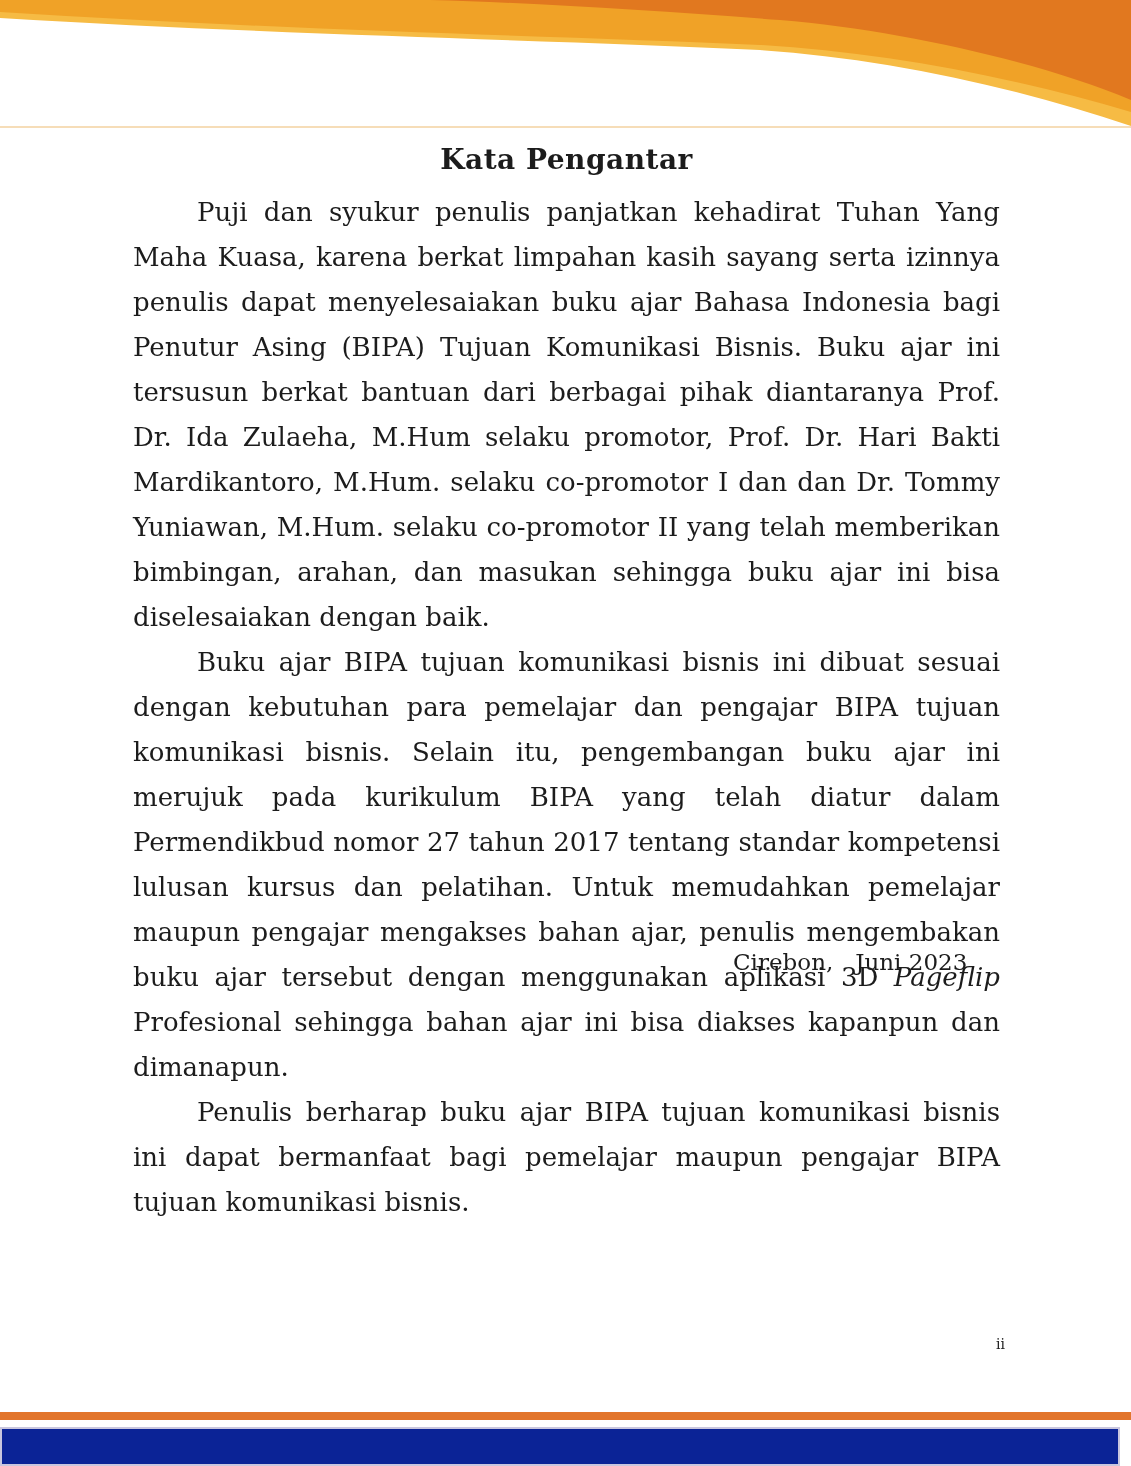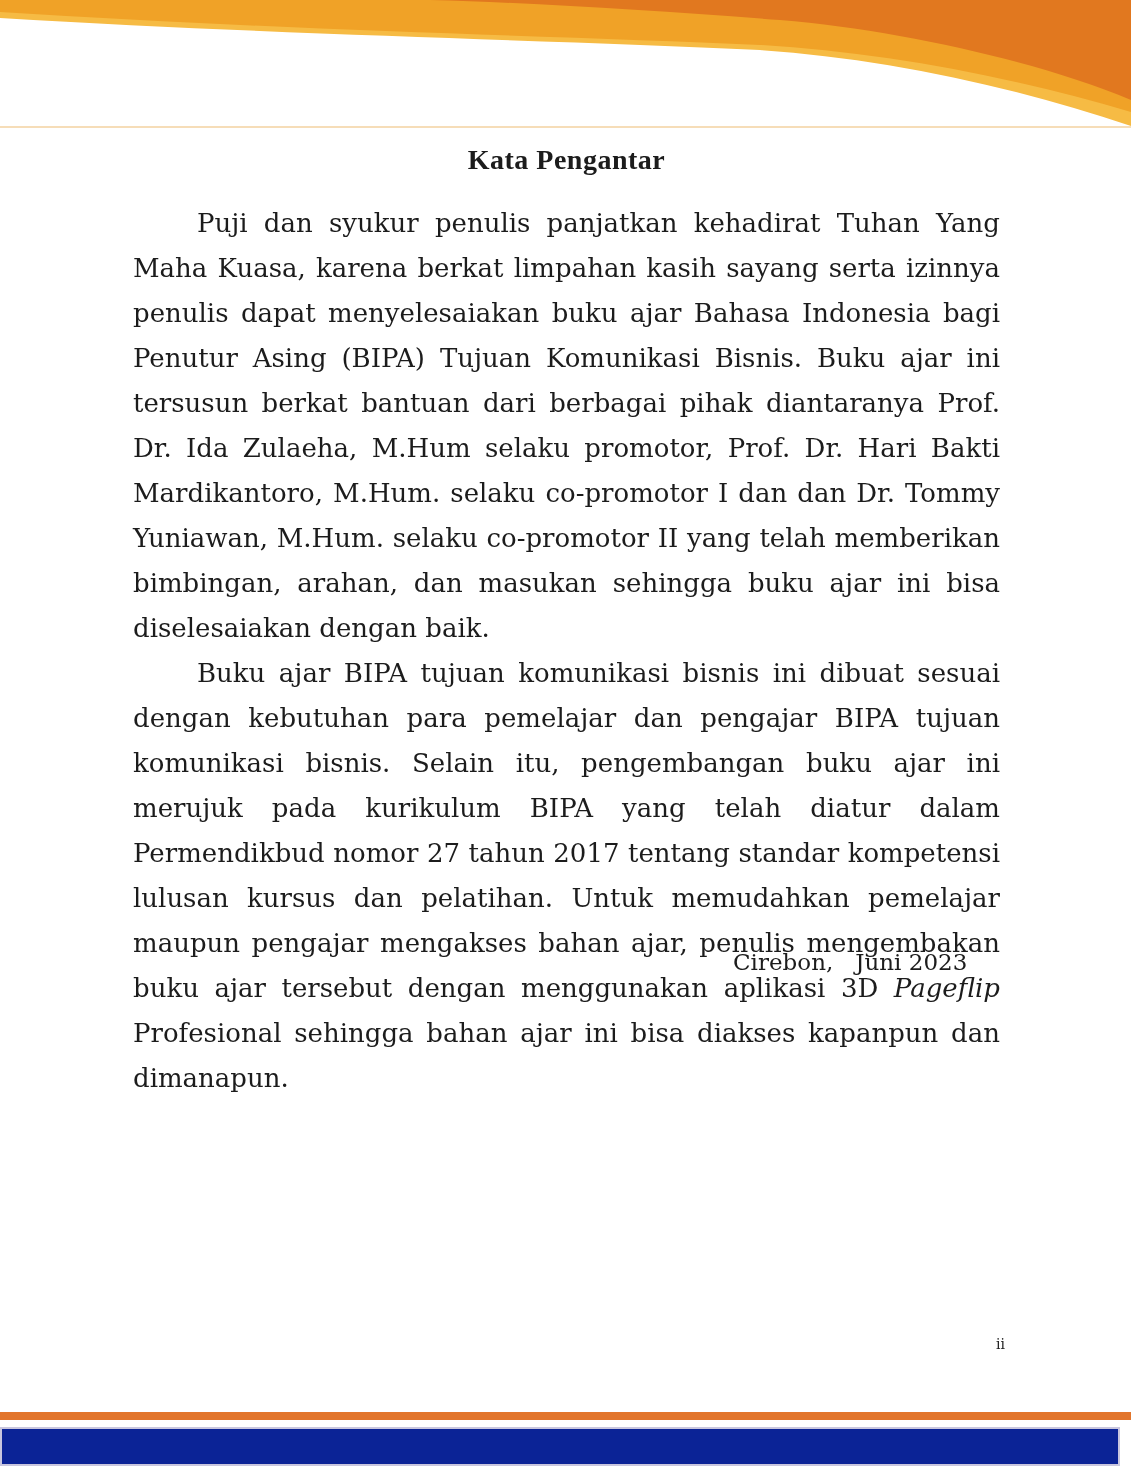--- a/index.html
+++ b/index.html
@@ -34,22 +34,21 @@
     top: 138px;
     left: 133px;
     width: 867px;
   }
   .title {
     font-size: 28px;
     font-weight: bold;
     text-align: center;
     line-height: 44px;
     letter-spacing: 0.5px;
-    margin-bottom: 19px;
-    font-family: Liberation Serif, serif;
+    margin-bottom: 8px;
   }
   .body-par {
     font-size: 26px;
     line-height: 45px;
     text-align: justify;
     text-indent: 64px;
   }
   .signature {
     position: absolute;
     top: 940px;
@@ -93,20 +92,21 @@
     <path style="fill:var(--amber-light)" d="M0,0 L1131,0 L1131,126 C1010,85 880,58 760,50 C560,40 300,36 0,18 Z"></path>
     <path style="fill:var(--amber)" d="M0,0 L1131,0 L1131,112 C1010,76 880,52 760,45 C560,36 300,31 0,12 Z"></path>
     <path style="fill:var(--orange-dark)" d="M430,0 L1131,0 L1131,100 C1040,62 900,30 780,20 C660,11 540,3 430,0 Z"></path>
     <rect x="0" y="126" width="1131" height="2" style="fill:var(--hairline)"></rect>
   </svg>
 
   <div class="content">
     <h1 class="title">Kata Pengantar</h1>
     <p class="body-par">Puji dan syukur penulis panjatkan kehadirat Tuhan Yang Maha Kuasa, karena berkat limpahan kasih sayang serta izinnya penulis dapat menyelesaiakan buku ajar Bahasa Indonesia bagi Penutur Asing (BIPA) Tujuan Komunikasi Bisnis. Buku ajar ini tersusun berkat bantuan dari berbagai pihak diantaranya Prof. Dr. Ida Zulaeha, M.Hum selaku promotor, Prof. Dr. Hari Bakti Mardikantoro, M.Hum. selaku co-promotor I dan dan Dr. Tommy Yuniawan, M.Hum. selaku co-promotor II yang telah memberikan bimbingan, arahan, dan masukan sehingga buku ajar ini bisa diselesaiakan dengan baik.</p>
     <p class="body-par"><span>Buku ajar BIPA tujuan komunikasi bisnis ini dibuat sesuai dengan kebutuhan para pemelajar dan pengajar BIPA tujuan komunikasi bisnis. Selain itu, pengembangan buku ajar ini merujuk pada kurikulum BIPA yang telah diatur dalam Permendikbud nomor 27 tahun 2017 tentang standar kompetensi lulusan kursus dan pelatihan. Untuk memudahkan pemelajar maupun pengajar mengakses bahan ajar, penulis mengembakan buku ajar tersebut dengan menggunakan aplikasi 3D </span><em>Pageflip</em><span> Profesional sehingga bahan ajar ini bisa diakses kapanpun dan dimanapun.</span></p>
+    <p class="body-par">Penulis berharap buku ajar BIPA tujuan komunikasi bisnis ini dapat bermanfaat bagi pemelajar maupun pengajar BIPA tujuan komunikasi bisnis.</p>
   </div>
 
   <div class="signature">
     <div><span>Cirebon,</span><span class="date-gap">Juni 2023</span></div>
   </div>
 
   <div class="page-number">ii</div>
 
   <div class="footer-orange-bar"></div>
   <div class="footer-blue-bar"></div>

